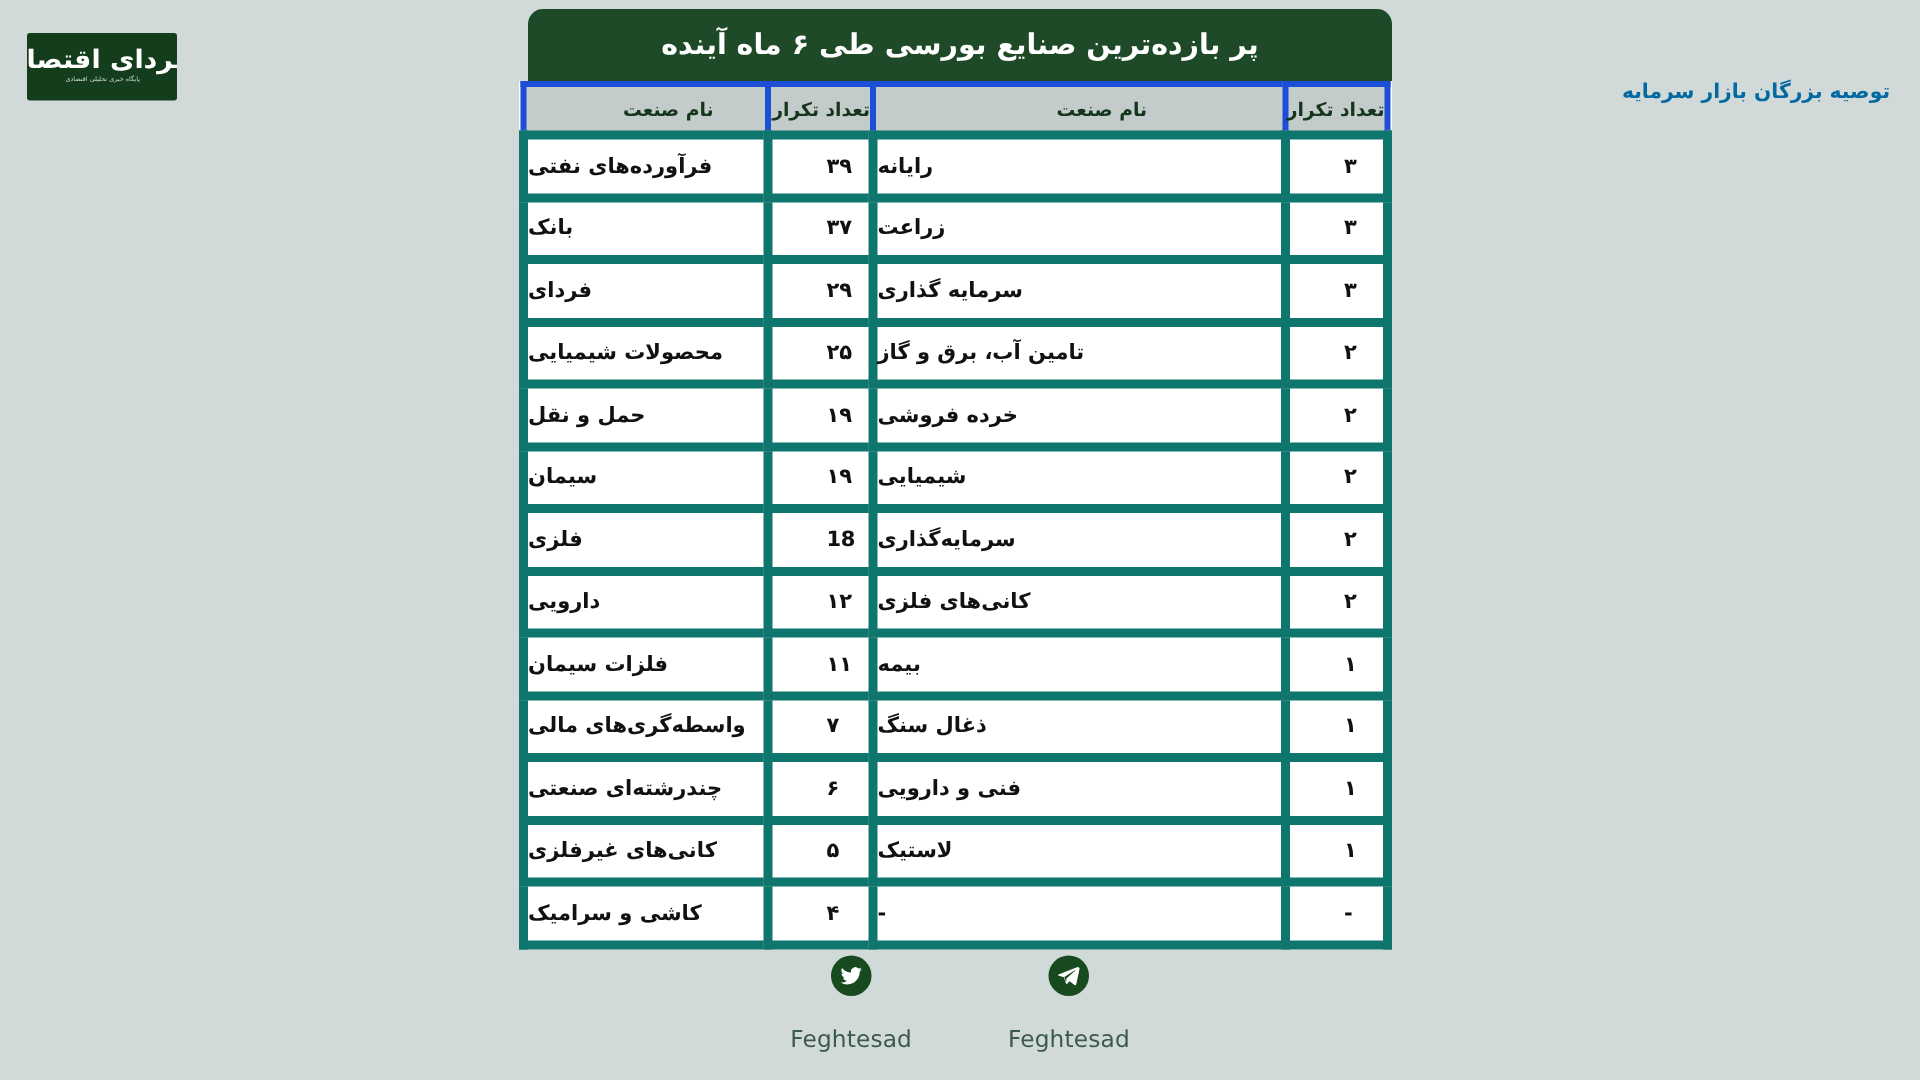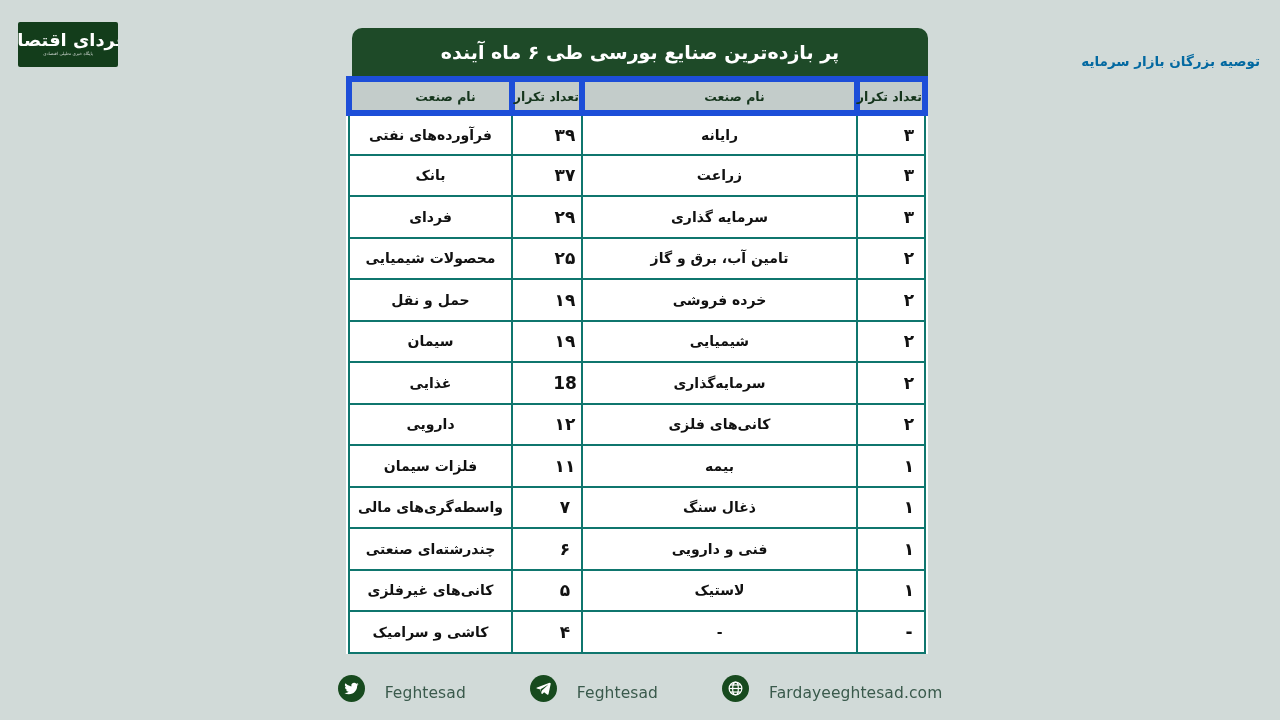--- a/index.html
+++ b/index.html
@@ -58,21 +58,21 @@
     color: #0369a1;
     font-size: 13.5px;
     font-weight: bold;
     white-space: nowrap;
     letter-spacing: -0.2px;
   }
 
   
   #table-card {
     position: absolute;
-    top: 28px;
+    top: 6px;
     left: 352px;
     width: 576px;
   }
 
   #table-title {
     background: #1e4a28;
     color: #ffffff;
     border-radius: 10px 10px 0 0;
     height: 48px;
     display: flex;
@@ -97,63 +97,64 @@
   #data-table col.col-count { width: 70px; }
   #data-table col.col-name2 { width: 275px; }
   #data-table col.col-count2{ width: 68px; }
 
   #data-table th {
     background: #c3ccca;
     color: #15351c;
     font-size: 12.5px;
     font-weight: bold;
     height: 34px;
-    border: 6px solid #1d4ed8;
+    border: 4px solid #1d4ed8;
     text-align: center;
     letter-spacing: -0.2px;
     white-space: nowrap;
     padding-left: 30px;
   }
 
   #data-table td {
     height: 41.5px;
-    border: 2px solid #0f766e;
-    text-align: center;
+    border: 6px solid #0f766e;
+    text-align: left;
     vertical-align: middle;
     color: #111111;
     font-size: 14px;
     font-weight: bold;
     letter-spacing: -0.2px;
     white-space: nowrap;
     background: #ffffff;
   }
 
   #data-table td.cell-count {
-    font-size: 17px;
+    font-size: 14px;
     padding-left: 36px;
   }
 
   
   #footer {
     position: absolute;
     bottom: 18px;
     left: 0;
     width: 1280px;
     display: flex;
     flex-direction: row-reverse;
     justify-content: center;
     align-items: center;
     gap: 0;
     direction: ltr;
   }
   .social-item {
     display: flex;
-    align-items: flex-end;
+    align-items: center;
     gap: 20px;
     padding: 0 32px;
+    flex-direction: column;
   }
   .social-icon {
     width: 27px;
     height: 27px;
     border-radius: 50%;
     background: #174a1e;
     display: flex;
     align-items: center;
     justify-content: center;
     flex: 0 0 auto;
@@ -230,21 +231,21 @@
         <tr>
           <td class="cell-count">۲</td>
           <td class="cell-name">شیمیایی</td>
           <td class="cell-count">۱۹</td>
           <td class="cell-name">سیمان</td>
         </tr>
         <tr>
           <td class="cell-count">۲</td>
           <td class="cell-name">سرمایه‌گذاری</td>
           <td class="cell-count">18</td>
-          <td class="cell-name">غذایی</td>
+          <td class="cell-name">فلزی</td>
         </tr>
         <tr>
           <td class="cell-count">۲</td>
           <td class="cell-name">کانی‌های فلزی</td>
           <td class="cell-count">۱۲</td>
           <td class="cell-name">دارویی</td>
         </tr>
         <tr>
           <td class="cell-count">۱</td>
           <td class="cell-name">بیمه</td>
@@ -273,32 +274,20 @@
           <td class="cell-count">-</td>
           <td class="cell-name">-</td>
           <td class="cell-count">۴</td>
           <td class="cell-name">کاشی و سرامیک</td>
         </tr>
       </tbody>
   </table>
 </div>
 
 <div id="footer">
-    <div class="social-item">
-      <span class="social-icon">
-        <svg width="17" height="17" viewBox="0 0 24 24" fill="none" stroke="#ffffff" stroke-width="1.7">
-          <circle cx="12" cy="12" r="9"></circle>
-          <ellipse cx="12" cy="12" rx="4" ry="9"></ellipse>
-          <line x1="3" y1="12" x2="21" y2="12"></line>
-          <line x1="4.6" y1="7" x2="19.4" y2="7"></line>
-          <line x1="4.6" y1="17" x2="19.4" y2="17"></line>
-        </svg>
-      </span>
-      <span class="social-label">Fardayeeghtesad.com</span>
-    </div>
     <div class="social-item">
       <span class="social-icon">
         <svg width="17" height="17" viewBox="0 0 24 24" fill="#ffffff">
           <path d="M21.5 3.4 2.9 10.6c-1.1.42-1.1 1.06-.2 1.33l4.7 1.47 1.8 5.5c.22.6.4.83.82.83.32 0 .46-.15.64-.33l2.2-2.14 4.6 3.4c.84.46 1.45.22 1.66-.78l3-14.1c.3-1.22-.47-1.78-1.62-1.38zM7.9 13.1l9.8-6.2c.45-.27.86-.12.52.18l-8.4 7.58-.33 3.5-1.6-5.06z"></path>
         </svg>
       </span>
       <span class="social-label">Feghtesad</span>
     </div>
     <div class="social-item">
       <span class="social-icon">

